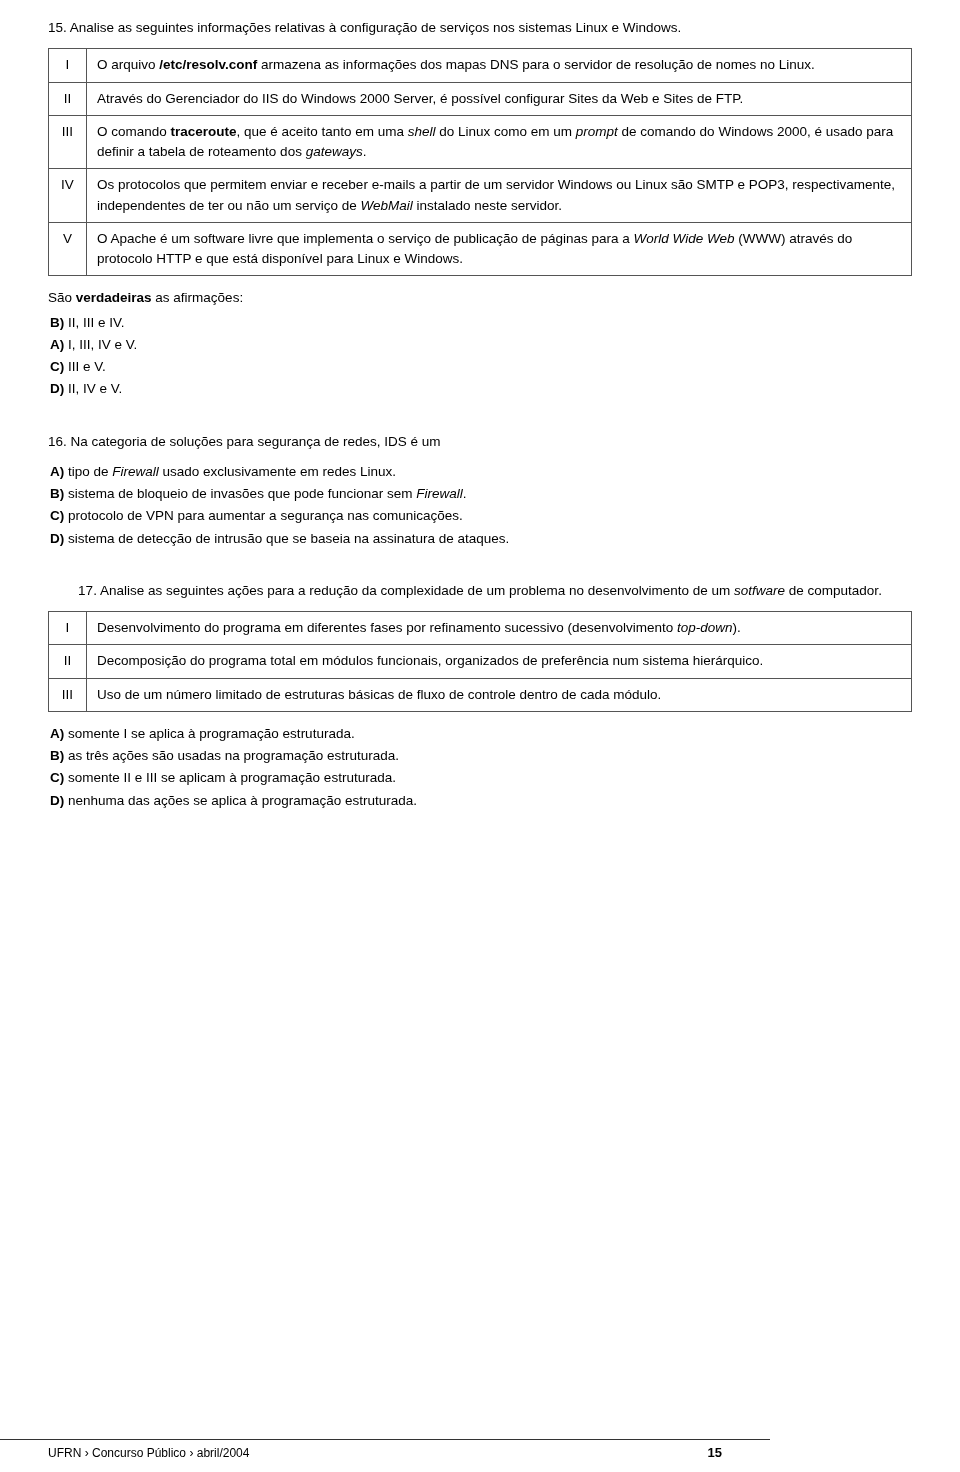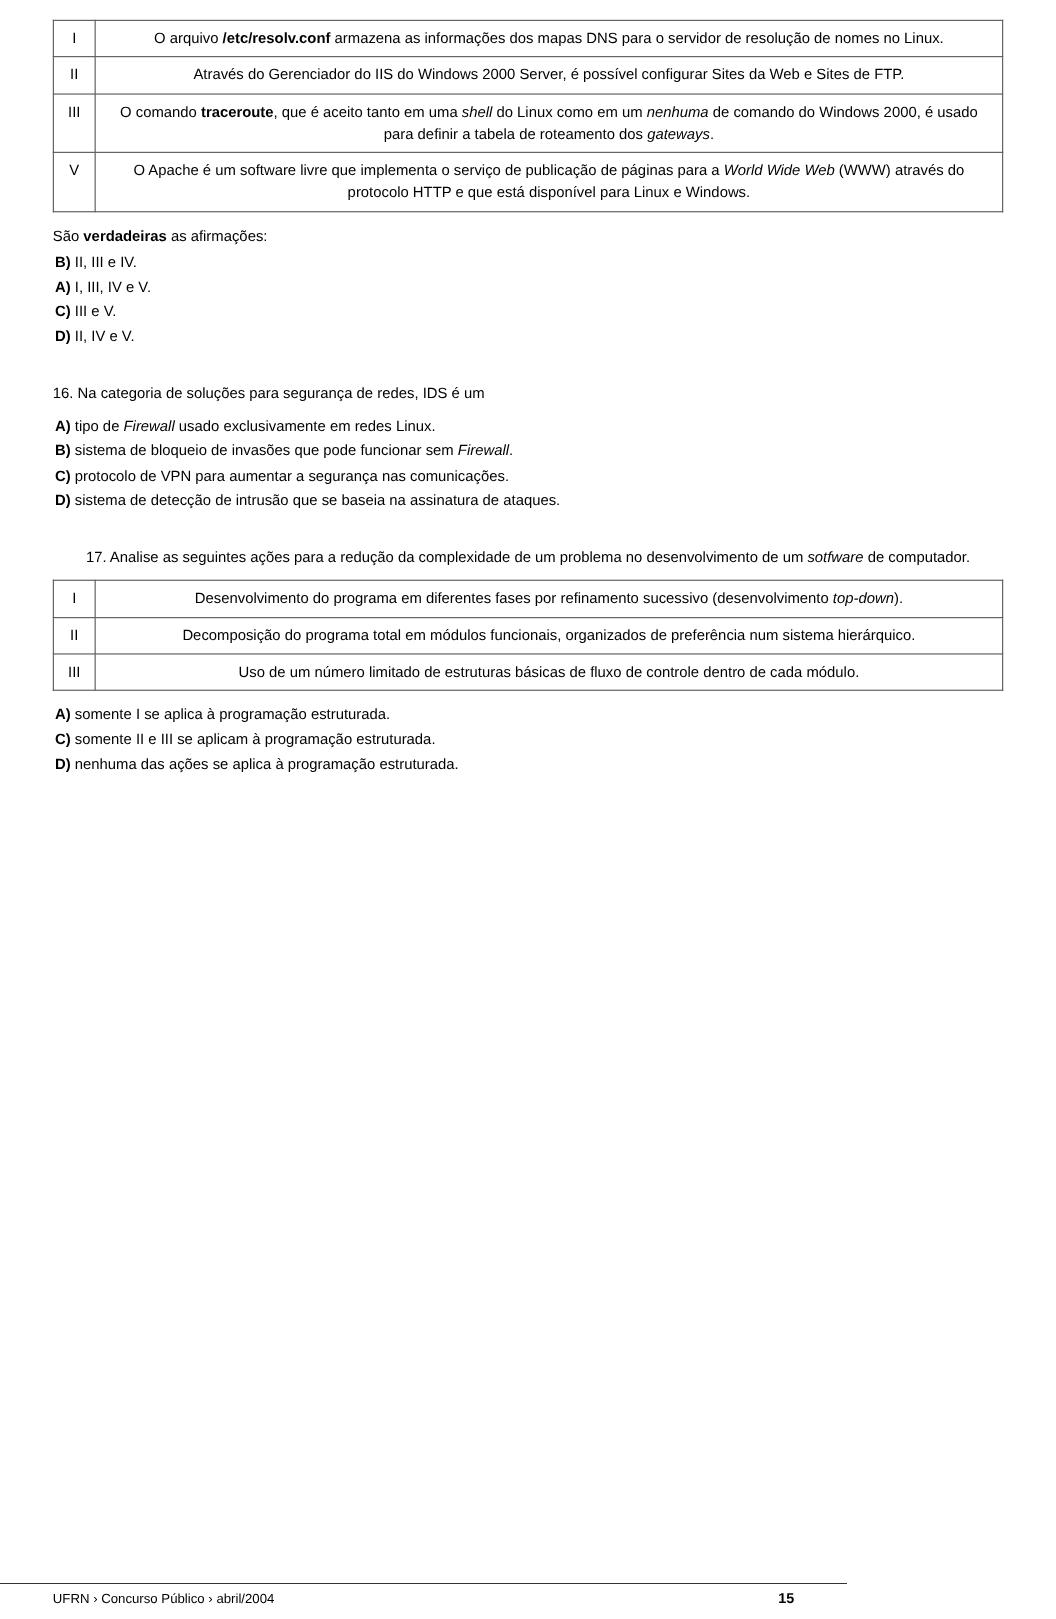--- a/index.html
+++ b/index.html
@@ -21,21 +21,20 @@
       width: 100%;
       border-collapse: collapse;
       margin-bottom: 12px;
     }
     table td {
       border: 1px solid #555;
       padding: 6px 10px;
       vertical-align: top;
       line-height: 1.5;
       font-size: 13.5px;
-      text-align: center;
     }
     table td:first-child {
       width: 38px;
       text-align: center;
       font-weight: normal;
     }
     .roman { font-weight: normal; }
     .options-label {
       font-size: 13.5px;
       margin-bottom: 4px;
@@ -65,39 +64,46 @@
     }
     .footer-left { font-size: 12px; }
     .footer-right { font-size: 13px; font-weight: bold; }
     em { font-style: italic; }
     strong { font-weight: bold; }
   </style>
 </head>
 <body>
 
 <div>
+  <p class="question-header">15. Analise as seguintes informações relativas à configuração de serviços nos sistemas Linux e Windows.</p>
 
   <table>
     <tbody>
       <tr>
         <td class="roman">I</td>
         <td>
           O arquivo <strong>/etc/resolv.conf</strong> armazena as informações dos mapas DNS para o servidor de resolução de nomes no Linux.
         </td>
       </tr>
       <tr>
         <td class="roman">II</td>
         <td>
           Através do Gerenciador do IIS do Windows 2000 Server, é possível configurar Sites da Web e Sites de FTP.
         </td>
       </tr>
       <tr>
         <td class="roman">III</td>
         <td>
-          O comando <strong>traceroute</strong>, que é aceito tanto em uma <em>shell</em> do Linux como em um <em>nenhuma</em> de comando do Windows 2000, é usado para definir a tabela de roteamento dos <em>gateways</em>.
+          O comando <strong>traceroute</strong>, que é aceito tanto em uma <em>shell</em> do Linux como em um <em>prompt</em> de comando do Windows 2000, é usado para definir a tabela de roteamento dos <em>gateways</em>.
+        </td>
+      </tr>
+      <tr>
+        <td class="roman">IV</td>
+        <td>
+          Os protocolos que permitem enviar e receber e-mails a partir de um servidor Windows ou Linux são SMTP e POP3, respectivamente, independentes de ter ou não um serviço de <em>WebMail</em> instalado neste servidor.
         </td>
       </tr>
       <tr>
         <td class="roman">V</td>
         <td>
           O Apache é um software livre que implementa o serviço de publicação de páginas para a <em>World Wide Web</em> (WWW) através do protocolo HTTP e que está disponível para Linux e Windows.
         </td>
       </tr>
     </tbody>
   </table>
@@ -137,20 +143,21 @@
       <tr>
         <td class="roman">III</td>
         <td>
           Uso de um número limitado de estruturas básicas de fluxo de controle dentro de cada módulo.
         </td>
       </tr>
     </tbody>
   </table>
 
   <p class="option"><strong>A)</strong> somente I se aplica à programação estruturada.</p>
+  <p class="option"><strong>B)</strong> as três ações são usadas na programação estruturada.</p>
   <p class="option"><strong>C)</strong> somente II e III se aplicam à programação estruturada.</p>
   <p class="option"><strong>D)</strong> nenhuma das ações se aplica à programação estruturada.</p>
 </div>
 
 <div class="footer">
   <span class="footer-left">UFRN › Concurso Público › abril/2004</span>
   <span class="footer-right">15</span>
 </div>
 
 </body></html>

